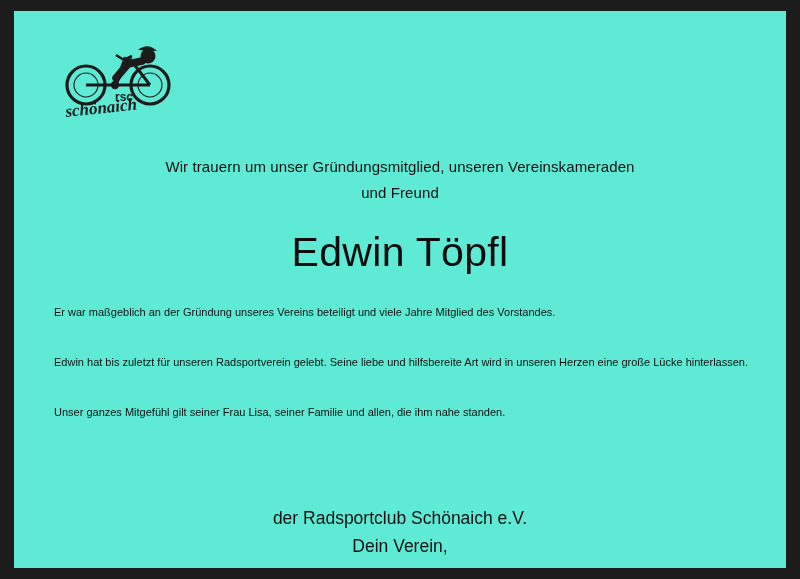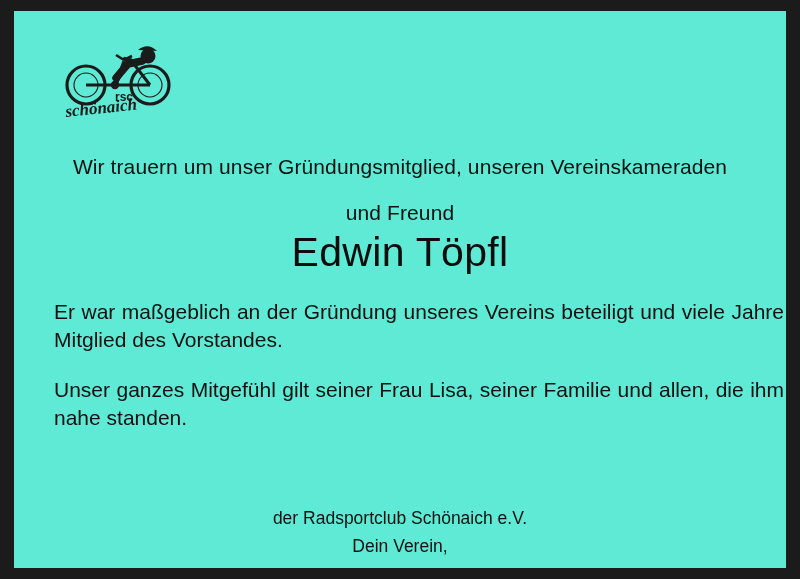--- a/index.html
+++ b/index.html
@@ -36,47 +36,46 @@
   }
   .logo svg {
     display: block;
   }
   .intro {
     position: absolute;
     left: 0;
     right: 0;
     top: 143px;
     text-align: center;
-    font-size: 21px;
+    font-size: 15px;
     line-height: 26px;
     color: #111111;
     letter-spacing: 0.1px;
   }
   .intro .line2 {
     display: block;
-    margin-top: 20px;
   }
   .name {
     position: absolute;
     left: 0;
     right: 0;
     top: 215px;
     text-align: center;
     font-size: 41px;
     line-height: 52px;
     color: #0d0d0d;
     letter-spacing: 0.3px;
   }
   .body-text {
     position: absolute;
     left: 40px;
     top: 287px;
     width: 730px;
     color: #111111;
-    font-size: 21px;
+    font-size: 11px;
     line-height: 28px;
     text-align: justify;
     text-justify: inter-word;
   }
   .body-text p {
     margin: 0 0 22px 0;
   }
   .body-text p:last-child {
     margin-bottom: 0;
   }
@@ -132,20 +131,21 @@
 
     <div class="intro">
       <span>Wir trauern um unser Gründungsmitglied, unseren Vereinskameraden</span>
       <span class="line2">und Freund</span>
     </div>
 
     <div class="name">Edwin Töpfl</div>
 
     <div class="body-text">
       <p>Er war maßgeblich an der Gründung unseres Vereins beteiligt und viele Jahre Mitglied des Vorstandes.</p>
+      <p>Edwin hat bis zuletzt für unseren Radsportverein gelebt. Seine liebe und hilfsbereite Art wird in unseren Herzen eine große Lücke hinterlassen.</p>
       <p>Unser ganzes Mitgefühl gilt seiner Frau Lisa, seiner Familie und allen, die ihm nahe standen.</p>
     </div>
 
     <div class="signature">
       <span>der Radsportclub Schönaich e.V.</span>
       <span>Dein Verein,</span>
     </div>
 
   </div>
 </div>

